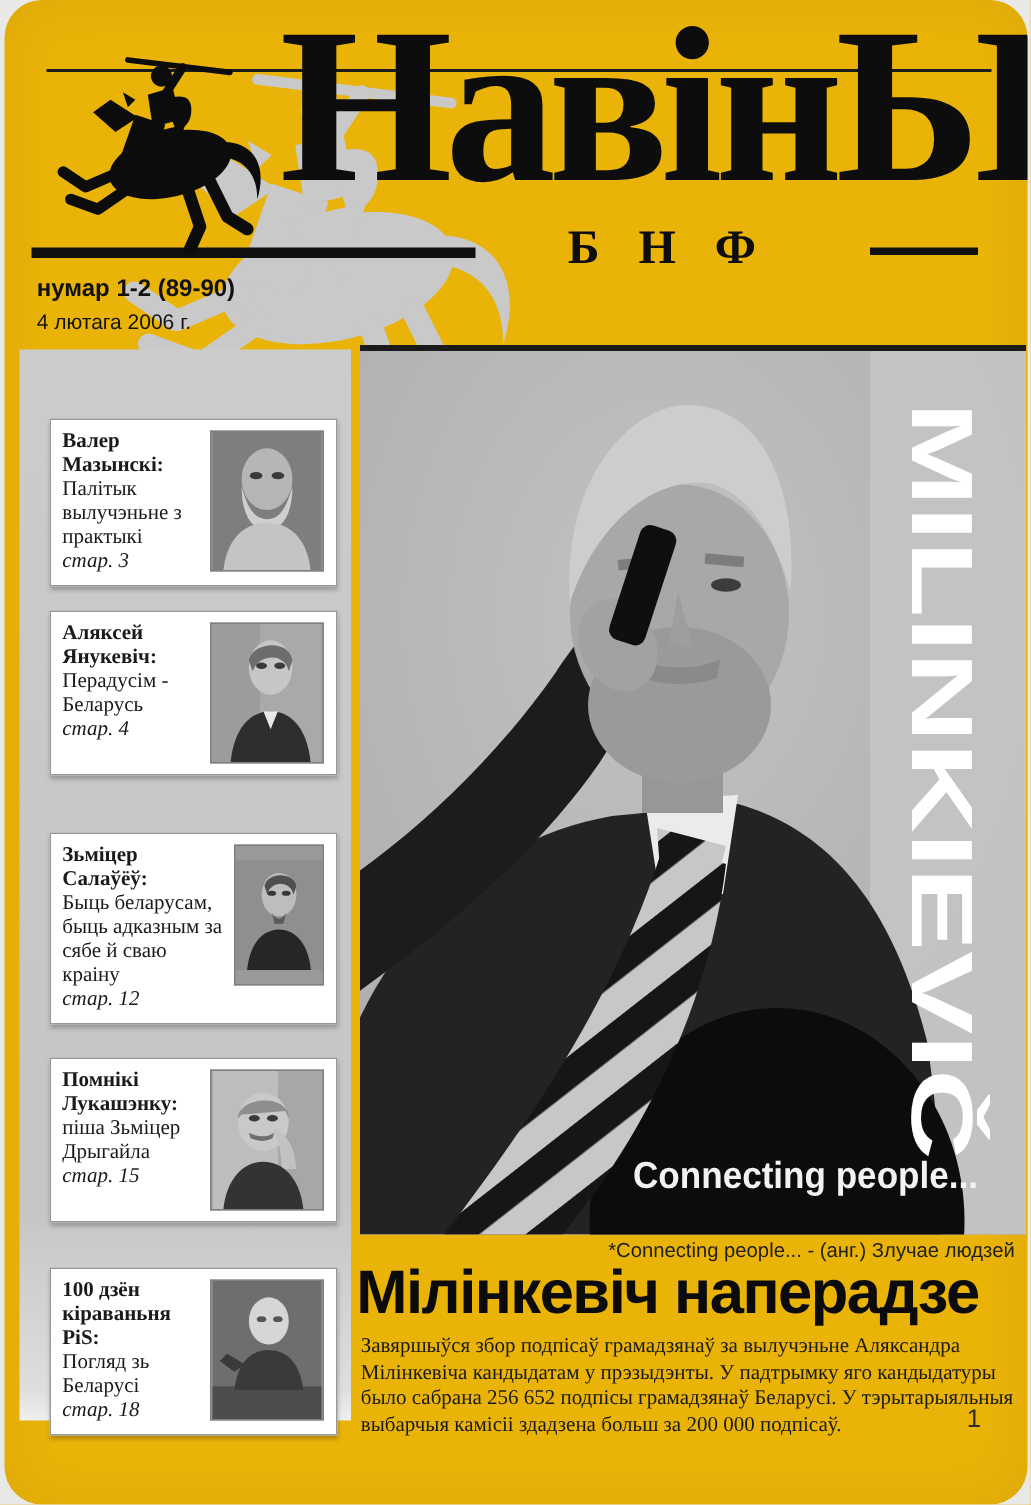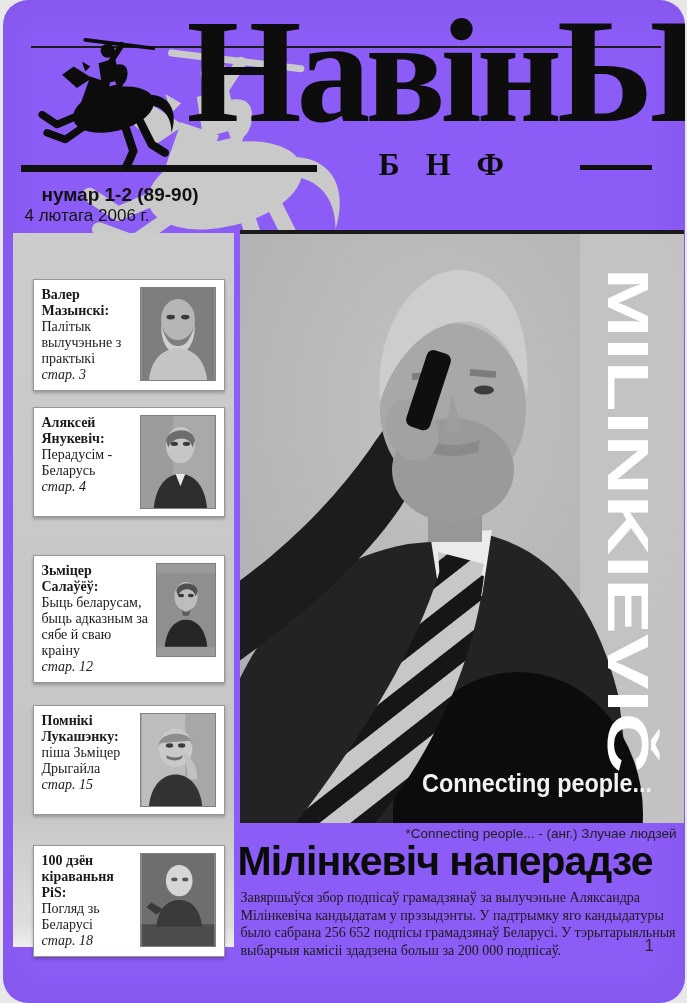--- a/index.html
+++ b/index.html
@@ -1,39 +1,39 @@
 <!DOCTYPE html>
 <html><head>
 <meta charset="utf-8">
 <style>
   html,body{margin:0;padding:0;background:#e8e8e6;}
   .page{
     position:relative;width:682px;height:1003px;margin:0 auto;
-    background:#8b5cf6;overflow:hidden;
+    background:#eab308;overflow:hidden;
     box-shadow:inset 0 0 40px rgba(0,0,0,.06);
     font-family:"Liberation Sans",sans-serif;color:#161616;border-radius:25px;
   }
   
   .top-rule{position:absolute;left:28px;top:46px;width:630px;height:2px;background:#1c1c1c;z-index:1;}
   .logo-gray{position:absolute;left:58px;top:34px;width:300px;height:268px;color:#c9c9c9;z-index:2;}
   .logo-black{position:absolute;left:24px;top:30px;width:158px;height:141px;color:#0c0c0c;z-index:4;}
   .masthead-title{
     position:absolute;left:184px;top:-6px;z-index:5;
     font-family:"Liberation Serif",serif;font-weight:bold;
     font-size:148px;line-height:1.05;letter-spacing:-5px;color:#0d0d0d;white-space:nowrap;
   }
   .masthead-underline{position:absolute;left:18px;top:165px;width:296px;height:7px;background:#101010;z-index:3;}
   .masthead-org{
     position:absolute;left:376px;top:148px;z-index:5;
     font-family:"Liberation Serif",serif;font-weight:bold;font-size:32px;line-height:1;
     letter-spacing:26px;color:#0d0d0d;
   }
   .org-rule-right{position:absolute;left:577px;top:165px;width:72px;height:5px;background:#101010;z-index:3;}
-  .issue-line{position:absolute;left:39px;top:184px;font-size:19px;font-weight:bold;color:#111;z-index:5;}
-  .date-line{position:absolute;left:22px;top:206px;font-size:17px;color:#141414;z-index:5;}
+  .issue-line{position:absolute;left:22px;top:184px;font-size:16px;font-weight:bold;color:#111;z-index:5;}
+  .date-line{position:absolute;left:22px;top:206px;font-size:14px;color:#141414;z-index:5;}
   
   .sidebar{
     position:absolute;left:10px;top:233px;width:221px;height:714px;z-index:6;
     background:linear-gradient(180deg,#cccccc 0%,#c5c5c5 80%,#dedede 97%,#efefef 100%);
     padding:46px 0 0 0;box-sizing:border-box;
   }
   .card{
     margin:0 9px 0 20px;background:#ffffff;border:1px solid #979797;
     box-shadow:0 2px 3px rgba(0,0,0,.25);
     display:flex;gap:6px;padding:7px 8px;box-sizing:border-box;

